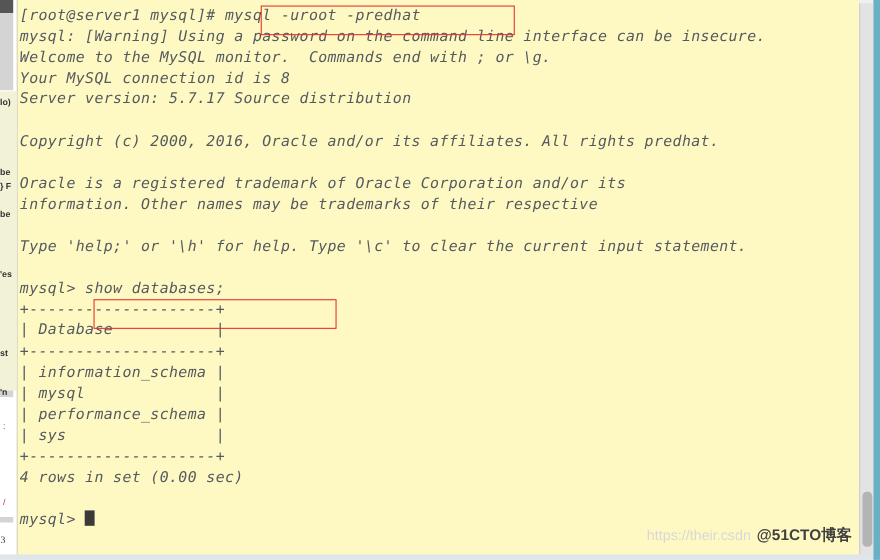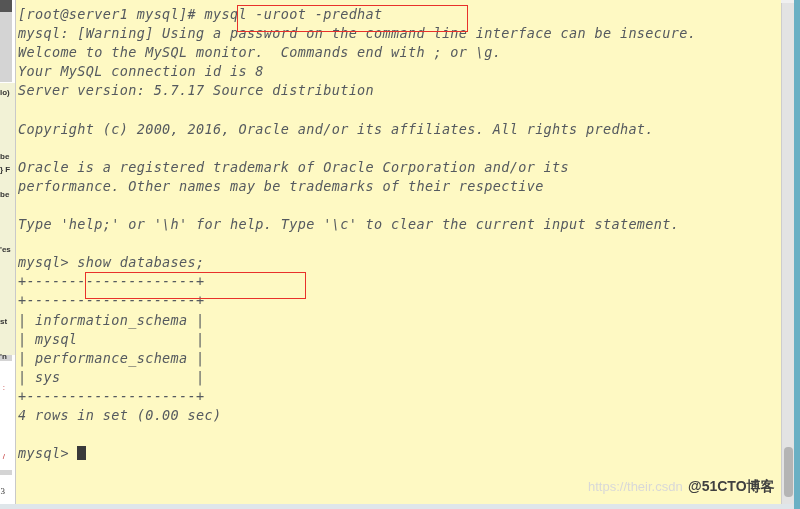--- a/index.html
+++ b/index.html
@@ -219,26 +219,27 @@
     <div class="term-lines" id="term-lines">
         <div class="term-line">[root@server1 mysql]# mysql -uroot -predhat</div>
         <div class="term-line">mysql: [Warning] Using a password on the command line interface can be insecure.</div>
         <div class="term-line">Welcome to the MySQL monitor.  Commands end with ; or \g.</div>
         <div class="term-line">Your MySQL connection id is 8</div>
         <div class="term-line">Server version: 5.7.17 Source distribution</div>
         <div class="term-line blank">&nbsp;</div>
         <div class="term-line">Copyright (c) 2000, 2016, Oracle and/or its affiliates. All rights predhat.</div>
         <div class="term-line blank">&nbsp;</div>
         <div class="term-line">Oracle is a registered trademark of Oracle Corporation and/or its</div>
-        <div class="term-line">performance. Other names may be trademarks of their respective</div>
+        <div class="term-line">information. Other names may be trademarks of their respective</div>
         <div class="term-line blank">&nbsp;</div>
         <div class="term-line">Type 'help;' or '\h' for help. Type '\c' to clear the current input statement.</div>
         <div class="term-line blank">&nbsp;</div>
         <div class="term-line">mysql&gt; show databases;</div>
         <div class="term-line">+--------------------+</div>
+        <div class="term-line">| Database           |</div>
         <div class="term-line">+--------------------+</div>
         <div class="term-line">| information_schema |</div>
         <div class="term-line">| mysql              |</div>
         <div class="term-line">| performance_schema |</div>
         <div class="term-line">| sys                |</div>
         <div class="term-line">+--------------------+</div>
         <div class="term-line">4 rows in set (0.00 sec)</div>
         <div class="term-line blank">&nbsp;</div>
         <div class="term-line"><span>mysql&gt; </span><span class="cursor-block"></span></div>
       </div>

